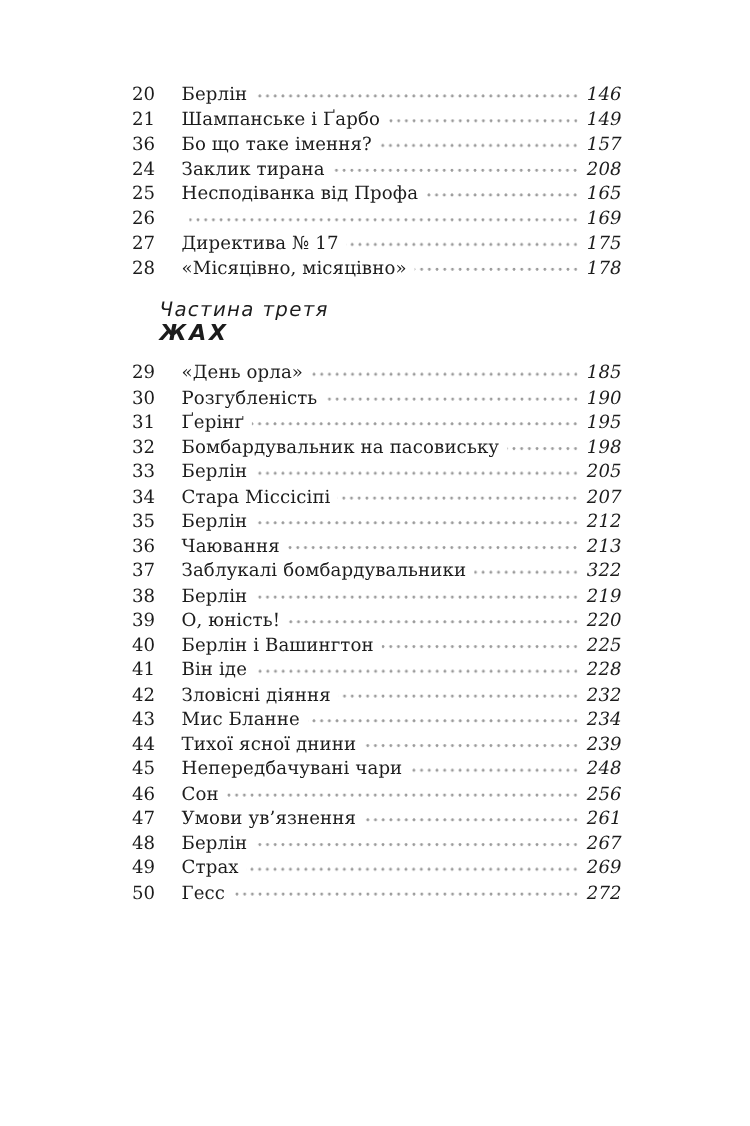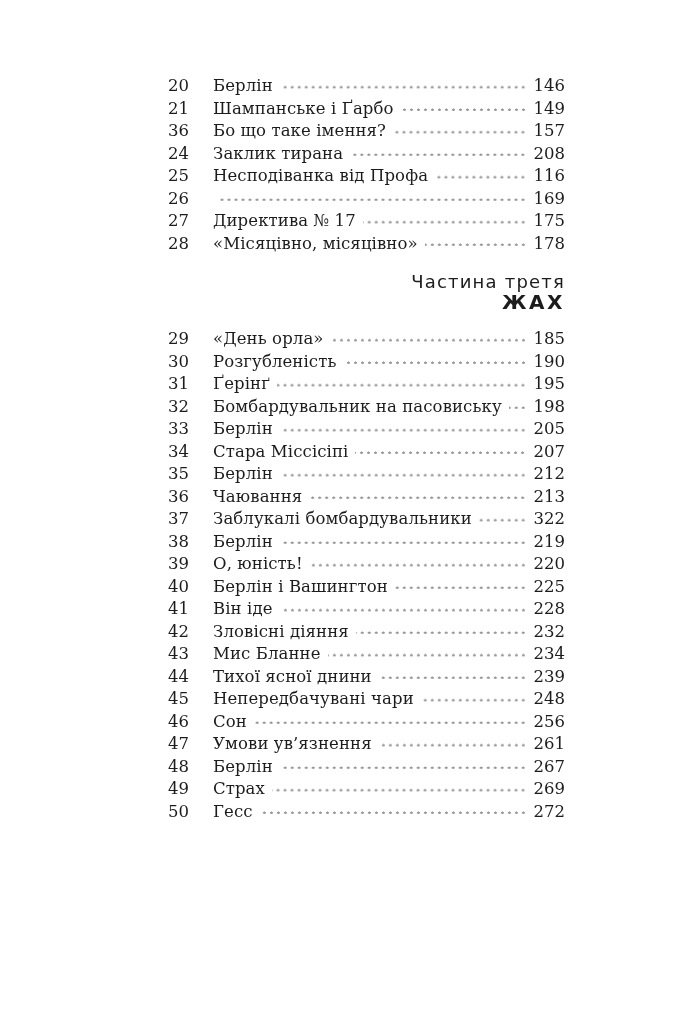--- a/index.html
+++ b/index.html
@@ -15,21 +15,20 @@
   }
   .toc {
     padding: 75px 117px 0 120px;
   }
   .toc-row {
     display: flex;
     align-items: baseline;
     height: 22.5px;
     line-height: 22.5px;
     font-size: 16.5px;
-    margin-left: 48px;
   }
   .num {
     flex: 0 0 45px;
     font-feature-settings: "onum" 1;
   }
   .title {
     flex: 0 0 auto;
     white-space: nowrap;
     letter-spacing: 0.1px;
   }
@@ -40,26 +39,28 @@
     background-image: radial-gradient(circle at 3.5px 12px, var(--dots, #9a9a9a) 1.05px, transparent 1.6px);
     background-size: 7px 22.5px;
     background-repeat: repeat-x;
     background-position: right -2px top 0;
   }
   .pagenum {
     flex: 0 0 auto;
     min-width: 27px;
     text-align: right;
     font-feature-settings: "onum" 1;
+    font-style: italic;
   }
   .part-heading {
     margin: 16px 0 15px 0;
     padding-left: 25px;
-    text-align: right;
+    text-align: left;
     font-family: "DejaVu Sans", sans-serif;
+    font-style: italic;
   }
   .part-label {
     font-size: 18px;
     line-height: 21px;
     letter-spacing: 1.2px;
   }
   .part-title {
     font-size: 20px;
     line-height: 21px;
     font-weight: bold;
@@ -95,21 +96,21 @@
           <div class="toc-row">
     <span class="num">24</span>
     <span class="title">Заклик тирана</span>
     <span class="leader"></span>
     <span class="pagenum">208</span>
   </div>
           <div class="toc-row">
     <span class="num">25</span>
     <span class="title">Несподіванка від Профа</span>
     <span class="leader"></span>
-    <span class="pagenum">116</span>
+    <span class="pagenum">165</span>
   </div>
           <div class="toc-row">
     <span class="num">26</span>
     <span class="leader"></span>
     <span class="pagenum">169</span>
   </div>
           <div class="toc-row">
     <span class="num">27</span>
     <span class="title">Директива № 17</span>
     <span class="leader"></span>

